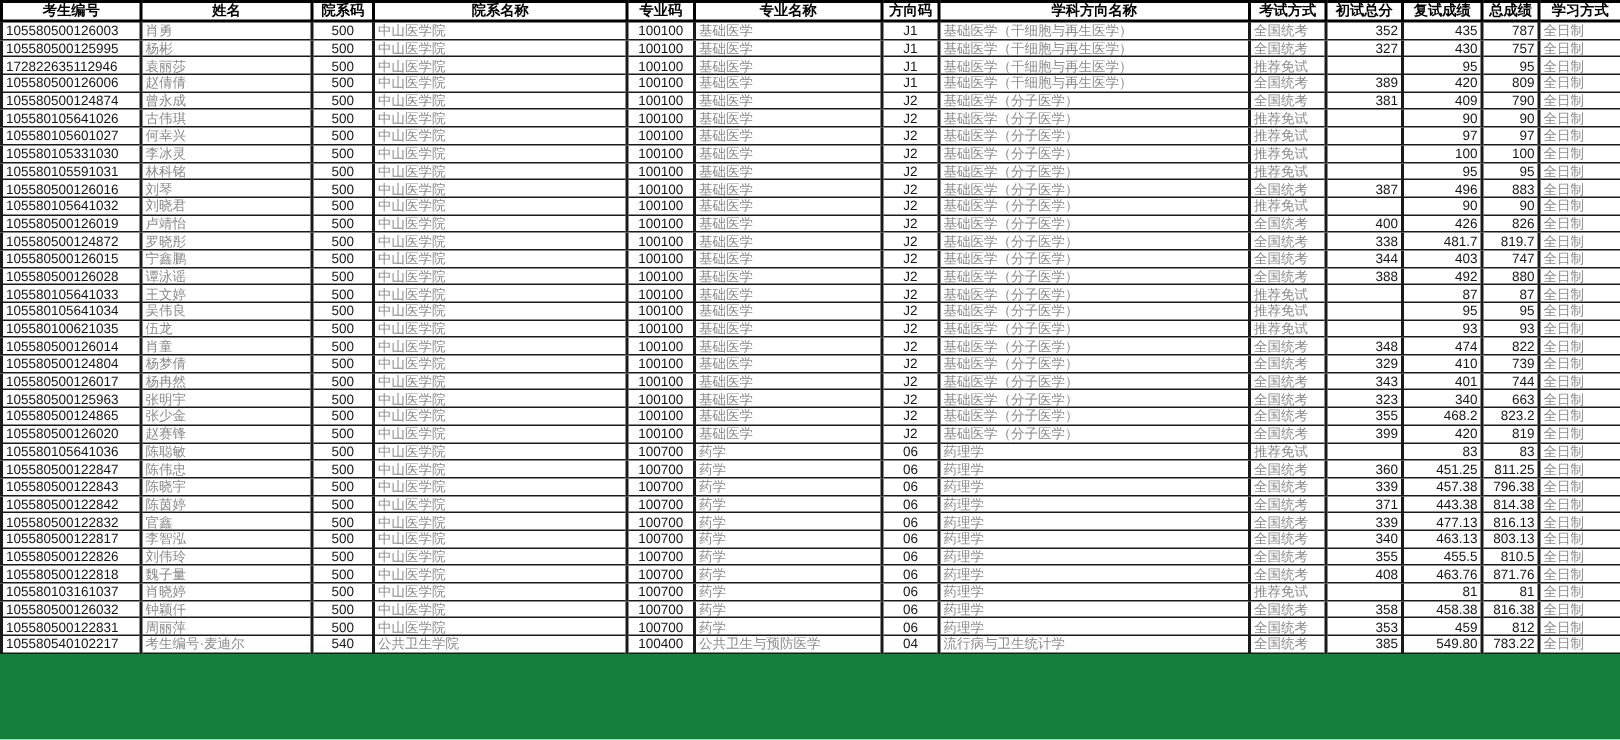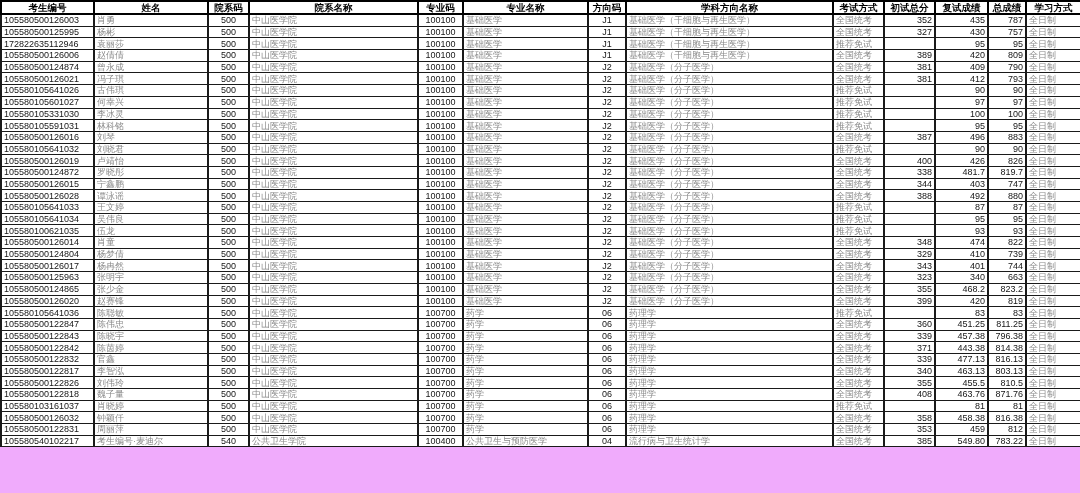--- a/index.html
+++ b/index.html
@@ -1,20 +1,20 @@
 <!DOCTYPE html>
 <html><head>
 <meta charset="utf-8">
 <style>
   html, body { margin: 0; padding: 0; background: #e8e8e8; }
   .sheet {
     width: 1080px;
     height: 493px;
     overflow: hidden;
-    background: #f0abfc;
+    background: #15803d;
     font-family: "Liberation Sans", sans-serif;
   }
   table.score-table {
     table-layout: fixed;
     border-collapse: collapse;
     width: 1080px;
     background: #ffffff;
   }
   .score-table th {
     height: 10px;
@@ -153,35 +153,20 @@
           <td class="al dim">基础医学</td>
           <td class="ac ink">J2</td>
           <td class="al dim">基础医学（分子医学）</td>
           <td class="al dim">全国统考</td>
           <td class="ar ink">381</td>
           <td class="ar ink">409</td>
           <td class="ar ink">790</td>
           <td class="al dim">全日制</td>
         </tr>
         <tr>
-          <td class="al ink">105580500126021</td>
-          <td class="al dim">冯子琪</td>
-          <td class="ac ink">500</td>
-          <td class="al dim">中山医学院</td>
-          <td class="ac ink">100100</td>
-          <td class="al dim">基础医学</td>
-          <td class="ac ink">J2</td>
-          <td class="al dim">基础医学（分子医学）</td>
-          <td class="al dim">全国统考</td>
-          <td class="ar ink">381</td>
-          <td class="ar ink">412</td>
-          <td class="ar ink">793</td>
-          <td class="al dim">全日制</td>
-        </tr>
-        <tr>
           <td class="al ink">105580105641026</td>
           <td class="al dim">古伟琪</td>
           <td class="ac ink">500</td>
           <td class="al dim">中山医学院</td>
           <td class="ac ink">100100</td>
           <td class="al dim">基础医学</td>
           <td class="ac ink">J2</td>
           <td class="al dim">基础医学（分子医学）</td>
           <td class="al dim">推荐免试</td>
           <td class="ar ink"></td>

